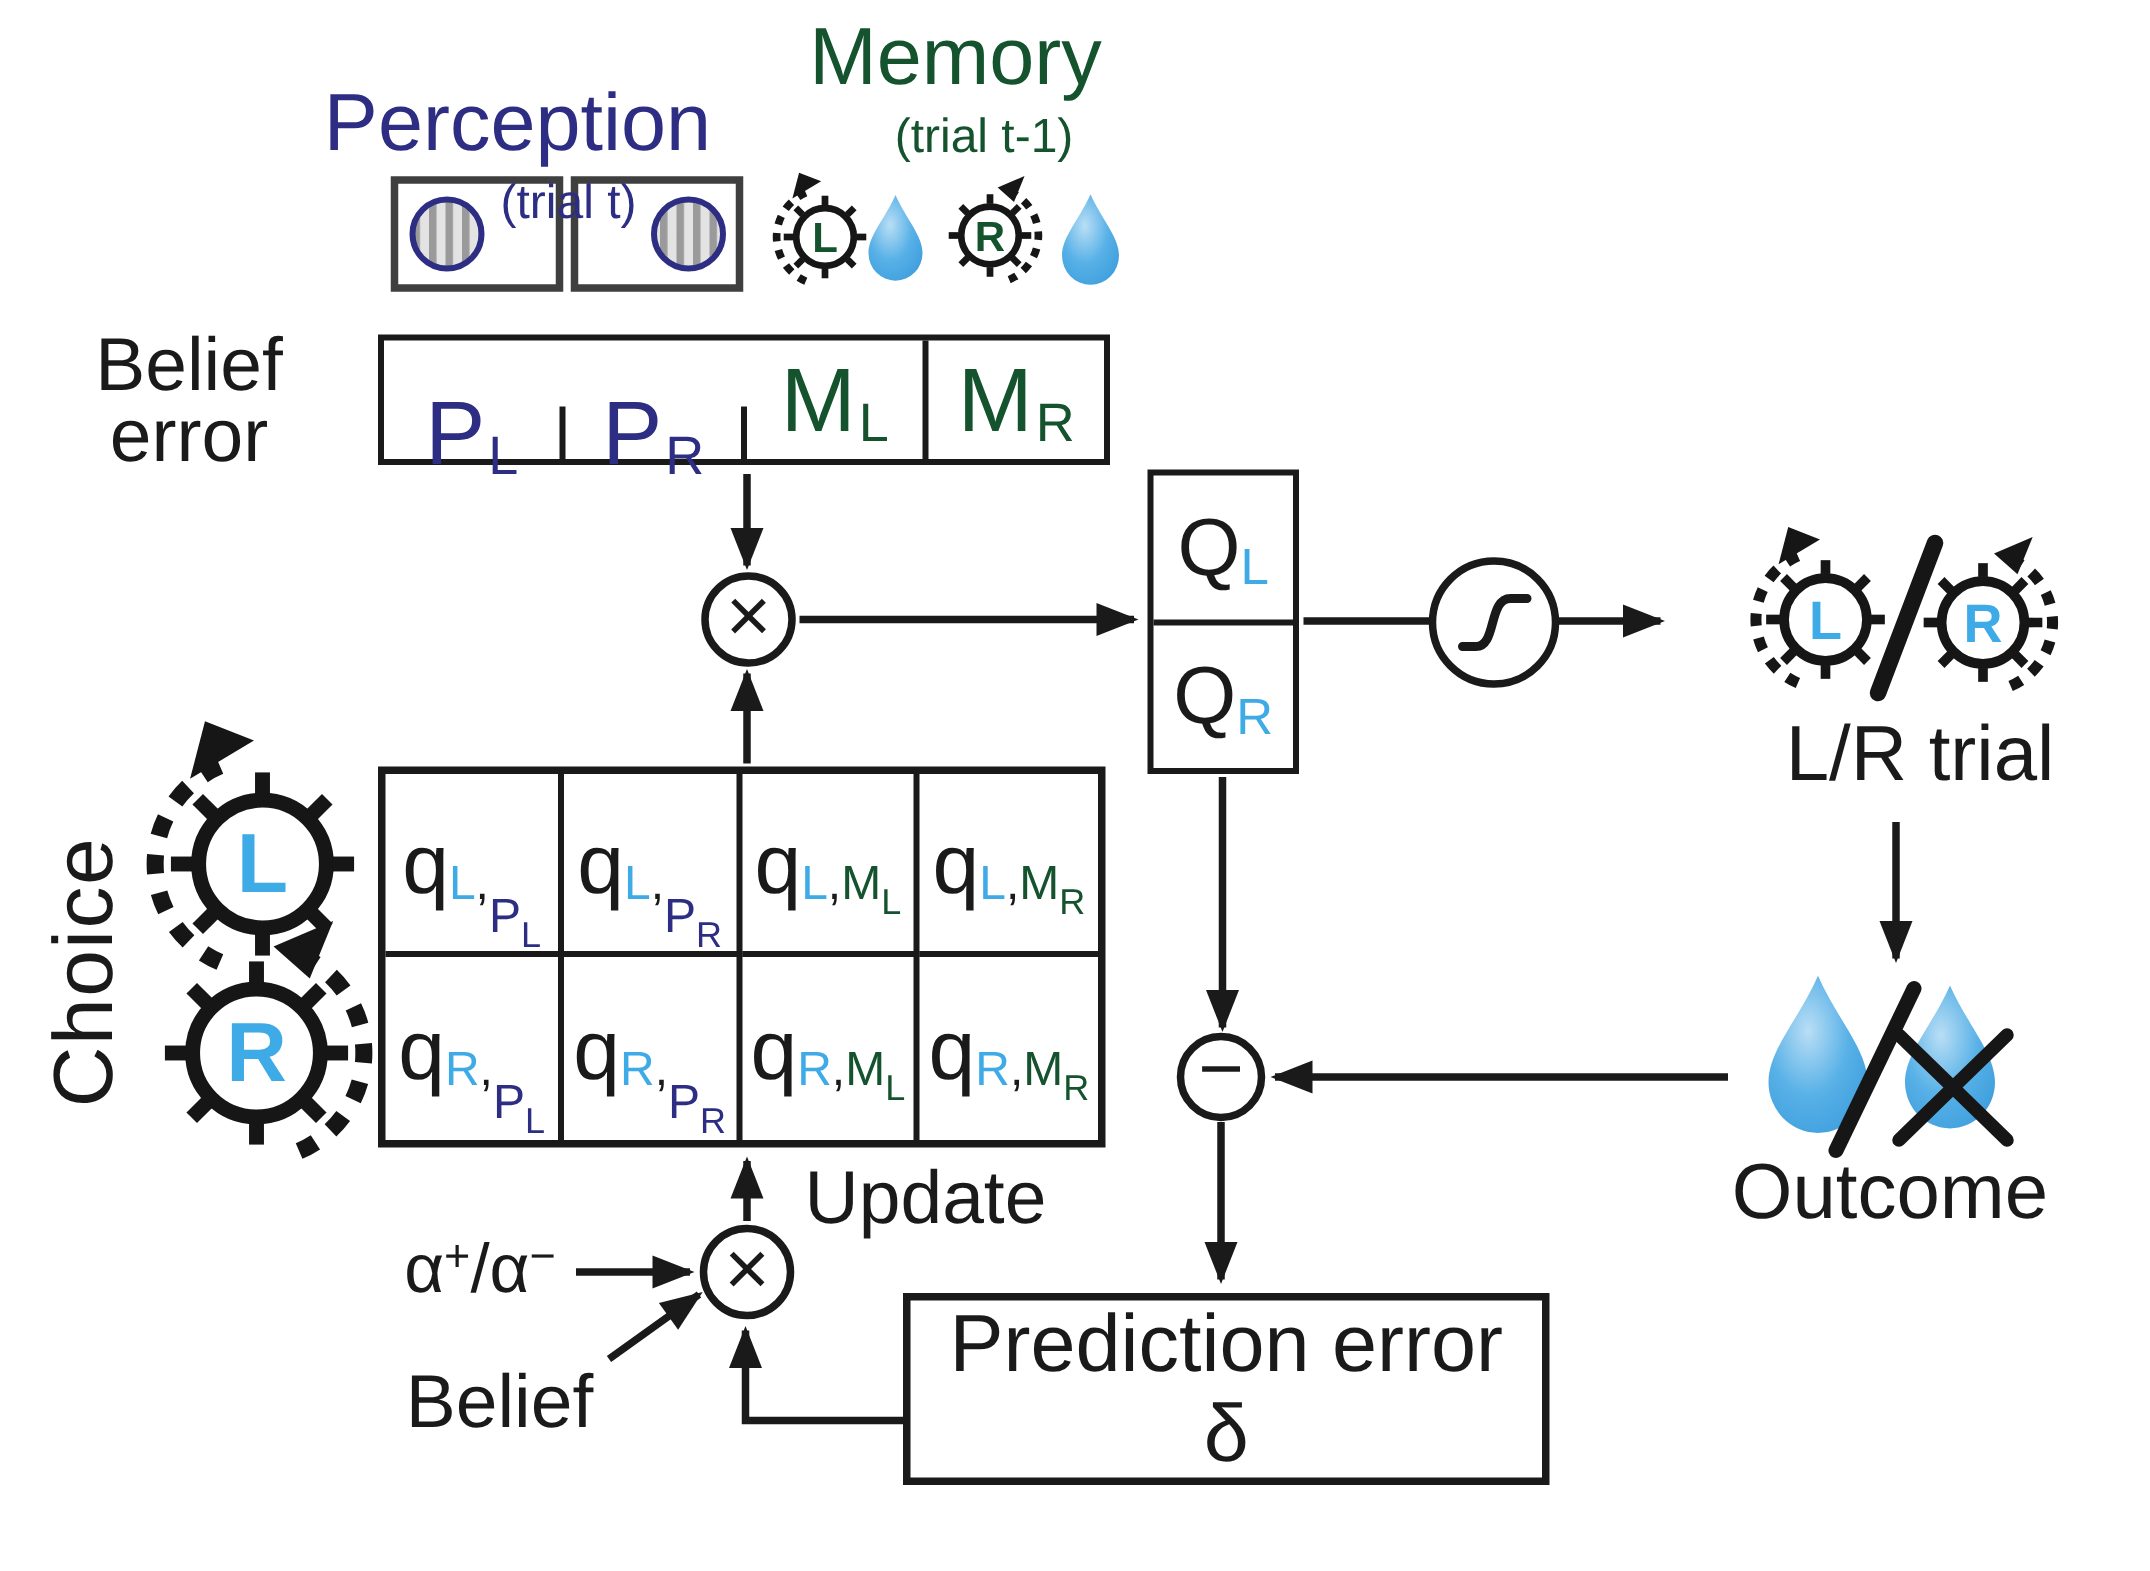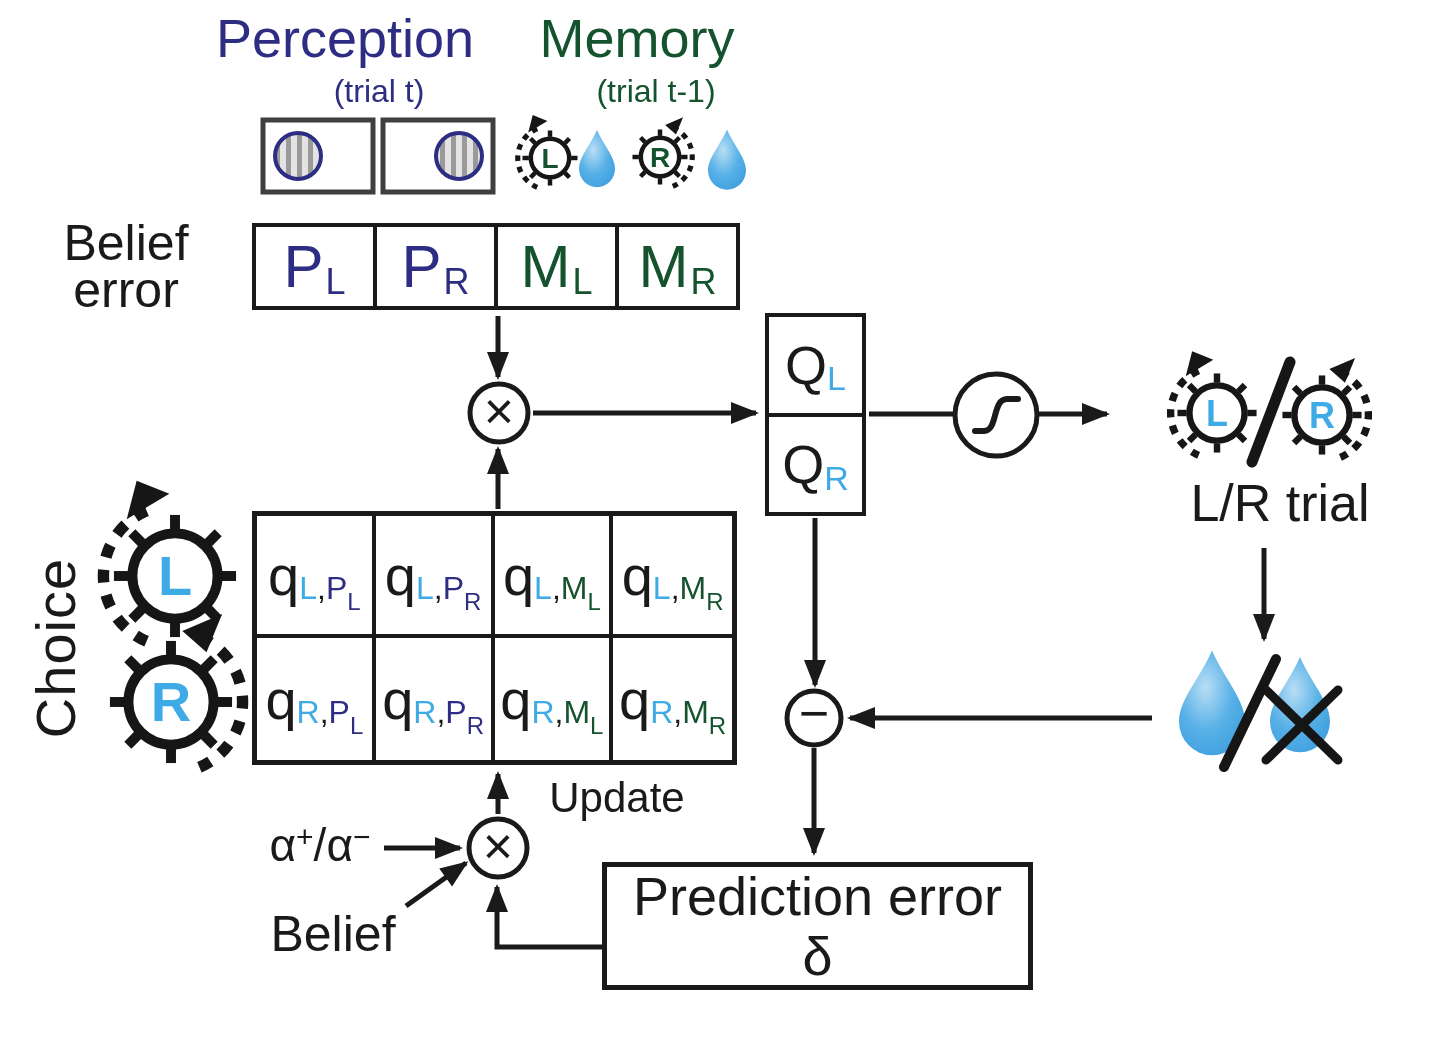--- a/index.html
+++ b/index.html
@@ -1,21 +1,21 @@
 <!DOCTYPE html>
 <html><head>
 <meta charset="utf-8">
 <style>
   html,body{margin:0;padding:0;background:#fff;}
   .canvas{position:relative;width:1433px;height:1047px;background:#ffffff;
           font-family:"Liberation Sans",sans-serif;color:#1a1a1a;overflow:hidden;}
   .abs{position:absolute;}
   svg.wires{position:absolute;left:0;top:0;z-index:1;}
   .ctr{position:absolute;transform:translate(-50%,-50%);white-space:nowrap;z-index:3;}
-  .navy{color:#2d2e83;}
+  .navy{color:#2d2e83;margin-top:44px;}
   .pink{color:#14532d;}
   .cyan{color:#3fabe6;}
   .title{font-size:54px;}
   .trial{font-size:32px;}
   .biglabel{font-size:52px;}
   .sidelabel{font-size:50px;line-height:0.94;text-align:center;}
   .rot{transform:translate(-50%,-50%) rotate(-90deg);font-size:56px;letter-spacing:1px;}
   .op{font-size:52px;font-weight:400;}
   .dial-sm{font-size:28px;font-weight:bold;}
   .dial-md{font-size:36px;font-weight:bold;}
@@ -47,21 +47,21 @@
   .qbox-cell{flex:1;border-bottom:4px solid #1a1a1a;display:flex;align-items:center;
              justify-content:center;}
   .qbox-cell:last-child{border-bottom:none;}
   .qbox-cell .m{font-size:54px;}
   .qbox-cell .s{font-size:34px;position:relative;top:14px;}
   
   .pe-box{left:602px;top:862px;width:431px;height:128px;border:5px solid #1a1a1a;
           box-sizing:border-box;display:flex;flex-direction:column;align-items:center;
           justify-content:center;background:#fff;font-size:54px;line-height:1.12;z-index:2;}
   .alpha-sup{font-size:30px;position:relative;top:-14px;}
-  .update-label{font-size:42px;}
+  .update-label{font-size:50px;}
 </style>
 </head>
 <body>
 
 <div class="canvas">
 
   <svg class="wires" width="1433" height="1047" viewBox="0 0 1433 1047">
     <defs>
       <marker id="arr" viewBox="0 0 30 26" refX="26" refY="13" markerWidth="30" markerHeight="26" orient="auto-start-reverse" markerUnits="userSpaceOnUse">
         <path d="M1,2 L29,13 L1,24 z" fill="#1a1a1a"></path>
@@ -228,20 +228,21 @@
     <div class="qbox-cell">
       <span class="m">Q</span>
         <span class="s cyan">R</span>
     </div>
   </div>
 
   <span class="ctr dial-md cyan" style="left:1217px;top:414px;">L</span>
   <span class="ctr dial-md cyan" style="left:1322px;top:416px;">R</span>
   <div class="ctr biglabel" style="left:1280px;top:503px;">L/R trial</div>
 
+  <div class="ctr biglabel" style="left:1260px;top:795px;">Outcome</div>
 
   <div class="rot abs" style="left:55px;top:648px;">Choice</div>
   <span class="ctr dial-lg cyan" style="left:175px;top:575px;">L</span>
   <span class="ctr dial-lg cyan" style="left:171px;top:701px;">R</span>
 
   <div class="abs q-table">
     <div class="q-cell">
       <span class="b">q</span>
         <span class="c1 cyan">L</span>
         <span class="cm">,</span>

